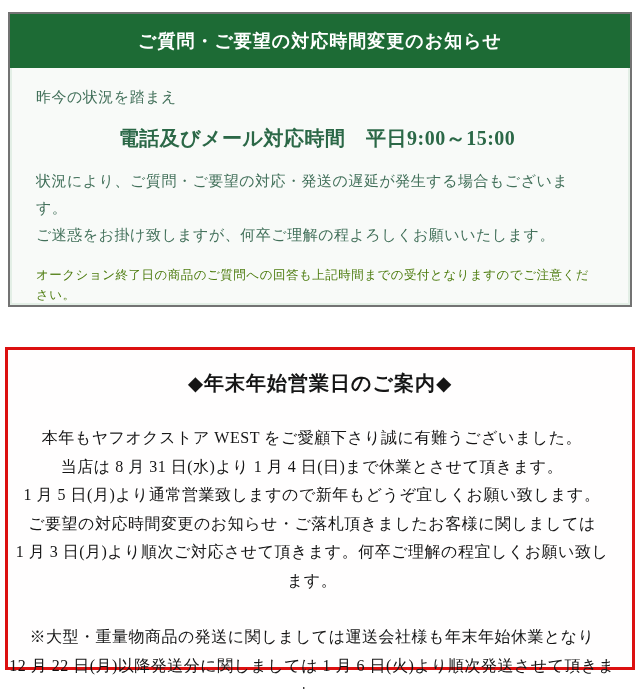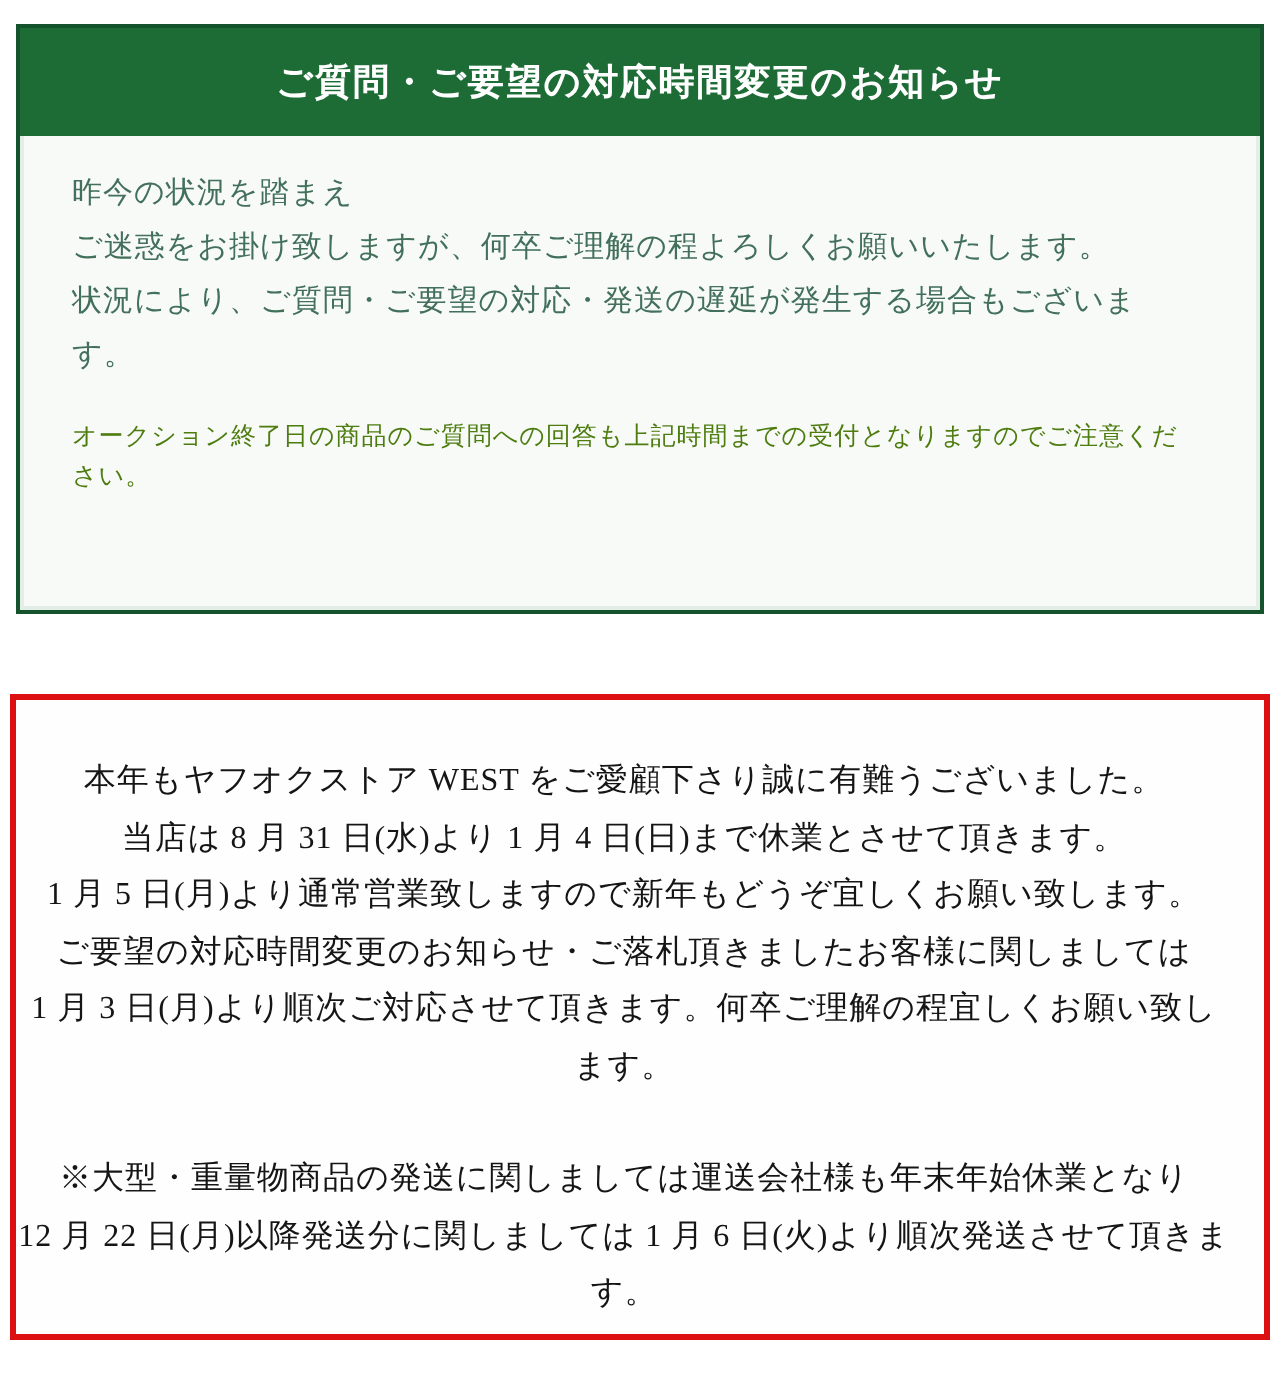--- a/index.html
+++ b/index.html
@@ -13,21 +13,21 @@
   }
   * { box-sizing: border-box; }
 
   
   .green-box {
     position: absolute;
     left: 8px;
     top: 12px;
     width: 624px;
     height: 295px;
-    border: 2px solid #14532d;
+    border: 2px solid #737373;
     background: #f8faf8;
     box-shadow: inset 0 0 0 2px #e3efe6;
   }
   .green-header {
     height: 54px;
     background: #1d6b35;
     display: flex;
     align-items: center;
     justify-content: center;
   }
@@ -95,27 +95,29 @@
 </style>
 </head>
 <body>
 
 <div class="green-box">
   <div class="green-header">
     <span class="title">ご質問・ご要望の対応時間変更のお知らせ</span>
   </div>
   <div class="green-body">
     <p>昨今の状況を踏まえ</p>
+    <p class="hours-line">電話及びメール対応時間　平日9:00～15:00</p>
+    <p>状況により、ご質問・ご要望の対応・発送の遅延が発生する場合もございます。</p>
     <p>ご迷惑をお掛け致しますが、何卒ご理解の程よろしくお願いいたします。</p>
-    <p>状況により、ご質問・ご要望の対応・発送の遅延が発生する場合もございます。</p>
     <p class="footnote">オークション終了日の商品のご質問への回答も上記時間までの受付となりますのでご注意ください。</p>
   </div>
 </div>
 
 <div class="red-box">
+  <p class="red-title">◆年末年始営業日のご案内◆</p>
   <div class="red-paragraph">
     <p>本年もヤフオクストア WEST をご愛顧下さり誠に有難うございました。</p>
     <p>当店は 8 月 31 日(水)より 1 月 4 日(日)まで休業とさせて頂きます。</p>
     <p>1 月 5 日(月)より通常営業致しますので新年もどうぞ宜しくお願い致します。</p>
     <p>ご要望の対応時間変更のお知らせ・ご落札頂きましたお客様に関しましては</p>
     <p>1 月 3 日(月)より順次ご対応させて頂きます。何卒ご理解の程宜しくお願い致します。</p>
   </div>
   <div class="red-paragraph second">
     <p>※大型・重量物商品の発送に関しましては運送会社様も年末年始休業となり</p>
     <p>12 月 22 日(月)以降発送分に関しましては 1 月 6 日(火)より順次発送させて頂きます。</p>

